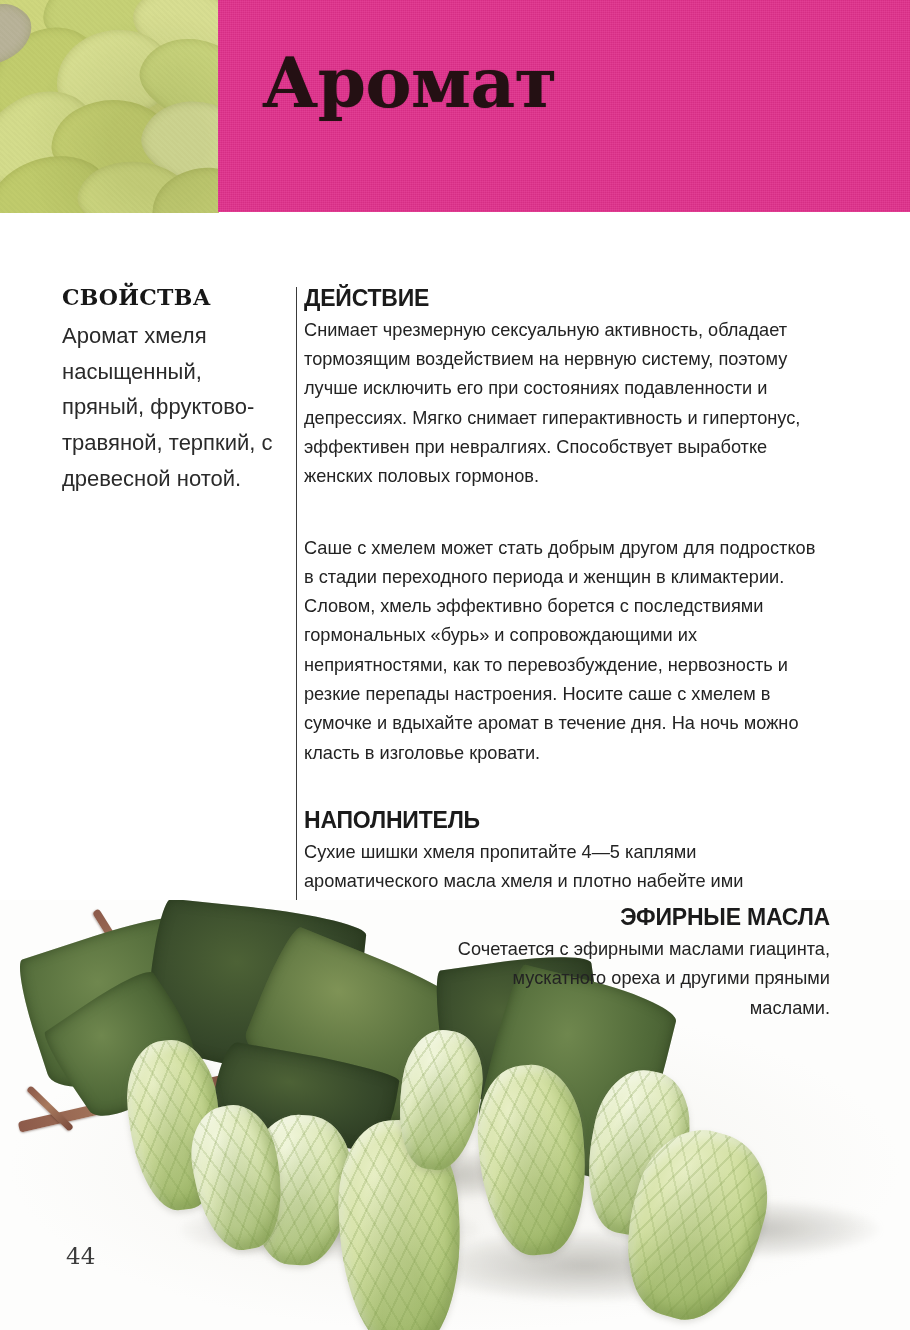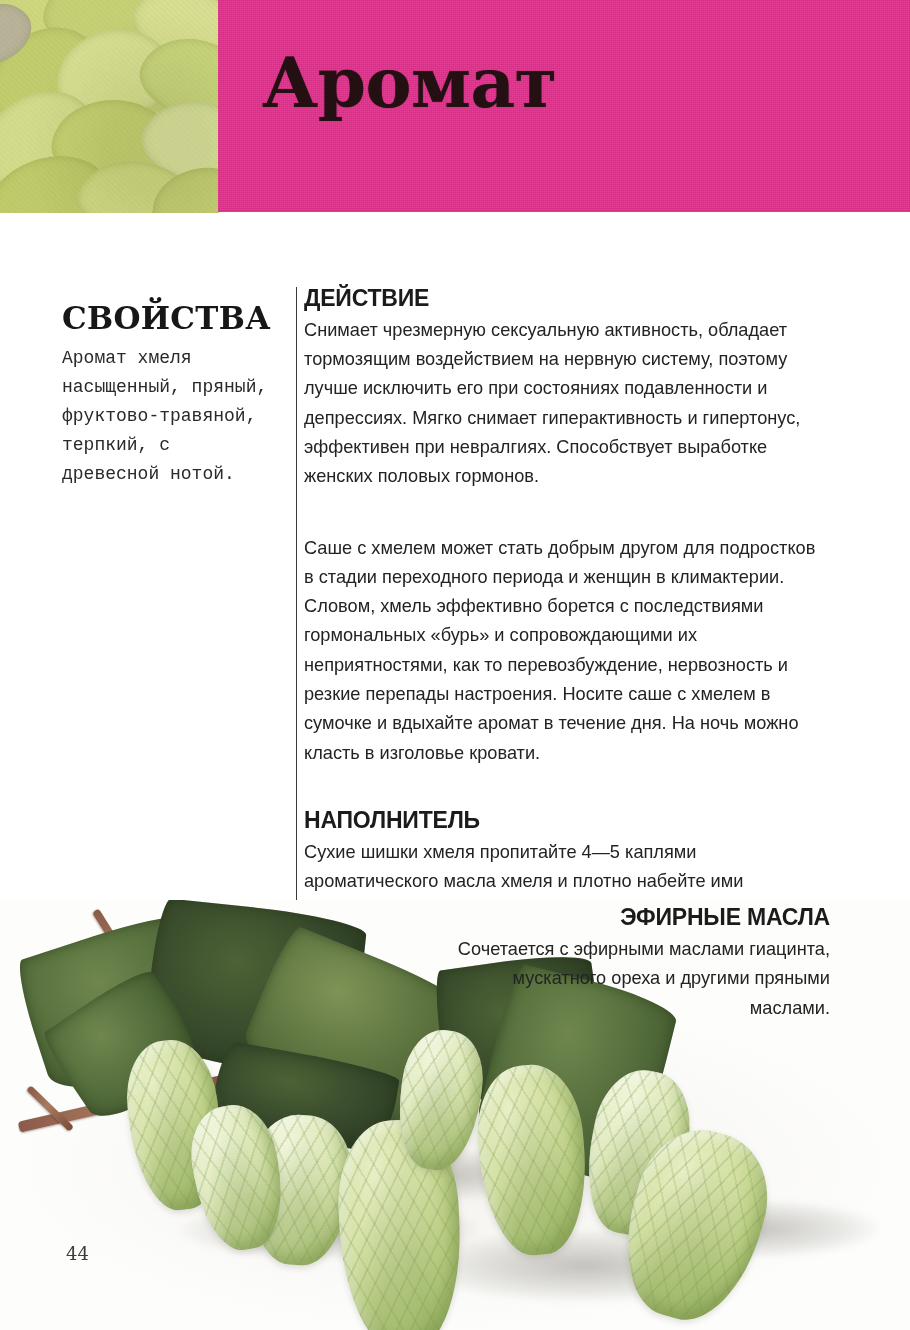--- a/index.html
+++ b/index.html
@@ -93,32 +93,32 @@
   }
 
   
   .left-col {
     position: absolute;
     left: 62px;
     top: 286px;
     width: 212px;
   }
   .left-col h2 {
-    margin: 16px 0 9px 0;
+    margin: 0 0 9px 0;
     font-family: "DejaVu Serif", "Liberation Serif", serif;
     font-weight: 700;
-    font-size: 31px;
+    font-size: 22px;
     line-height: 1.05;
     letter-spacing: .3px;
     color: #171717;
   }
   .left-col p {
     margin: 0;
-    font-family: Liberation Mono, monospace;
-    font-size: 18px;
+    font-family: Liberation Sans, sans-serif;
+    font-size: 22px;
     line-height: 1.62;
     color: #2a2a2a;
   }
 
   
   .main-col {
     position: absolute;
     left: 304px;
     top: 286px;
     width: 514px;
@@ -233,21 +233,21 @@
   }
   .cone.pale {
     background: radial-gradient(ellipse at 34% 22%, #f1f6dc 0%, #dfe9bb 40%, #c3d593 70%, #a4bb6d 100%);
   }
 
   .page-number {
     position: absolute;
     left: 66px;
     top: 1243px;
     font-family: "DejaVu Serif", "Liberation Serif", serif;
-    font-size: 18px;
+    font-size: 23px;
     color: #3c3c3c;
     z-index: 4;
   }
 </style>
 </head>
 <body>
 
 <div class="page">
 
   <div class="banner">

